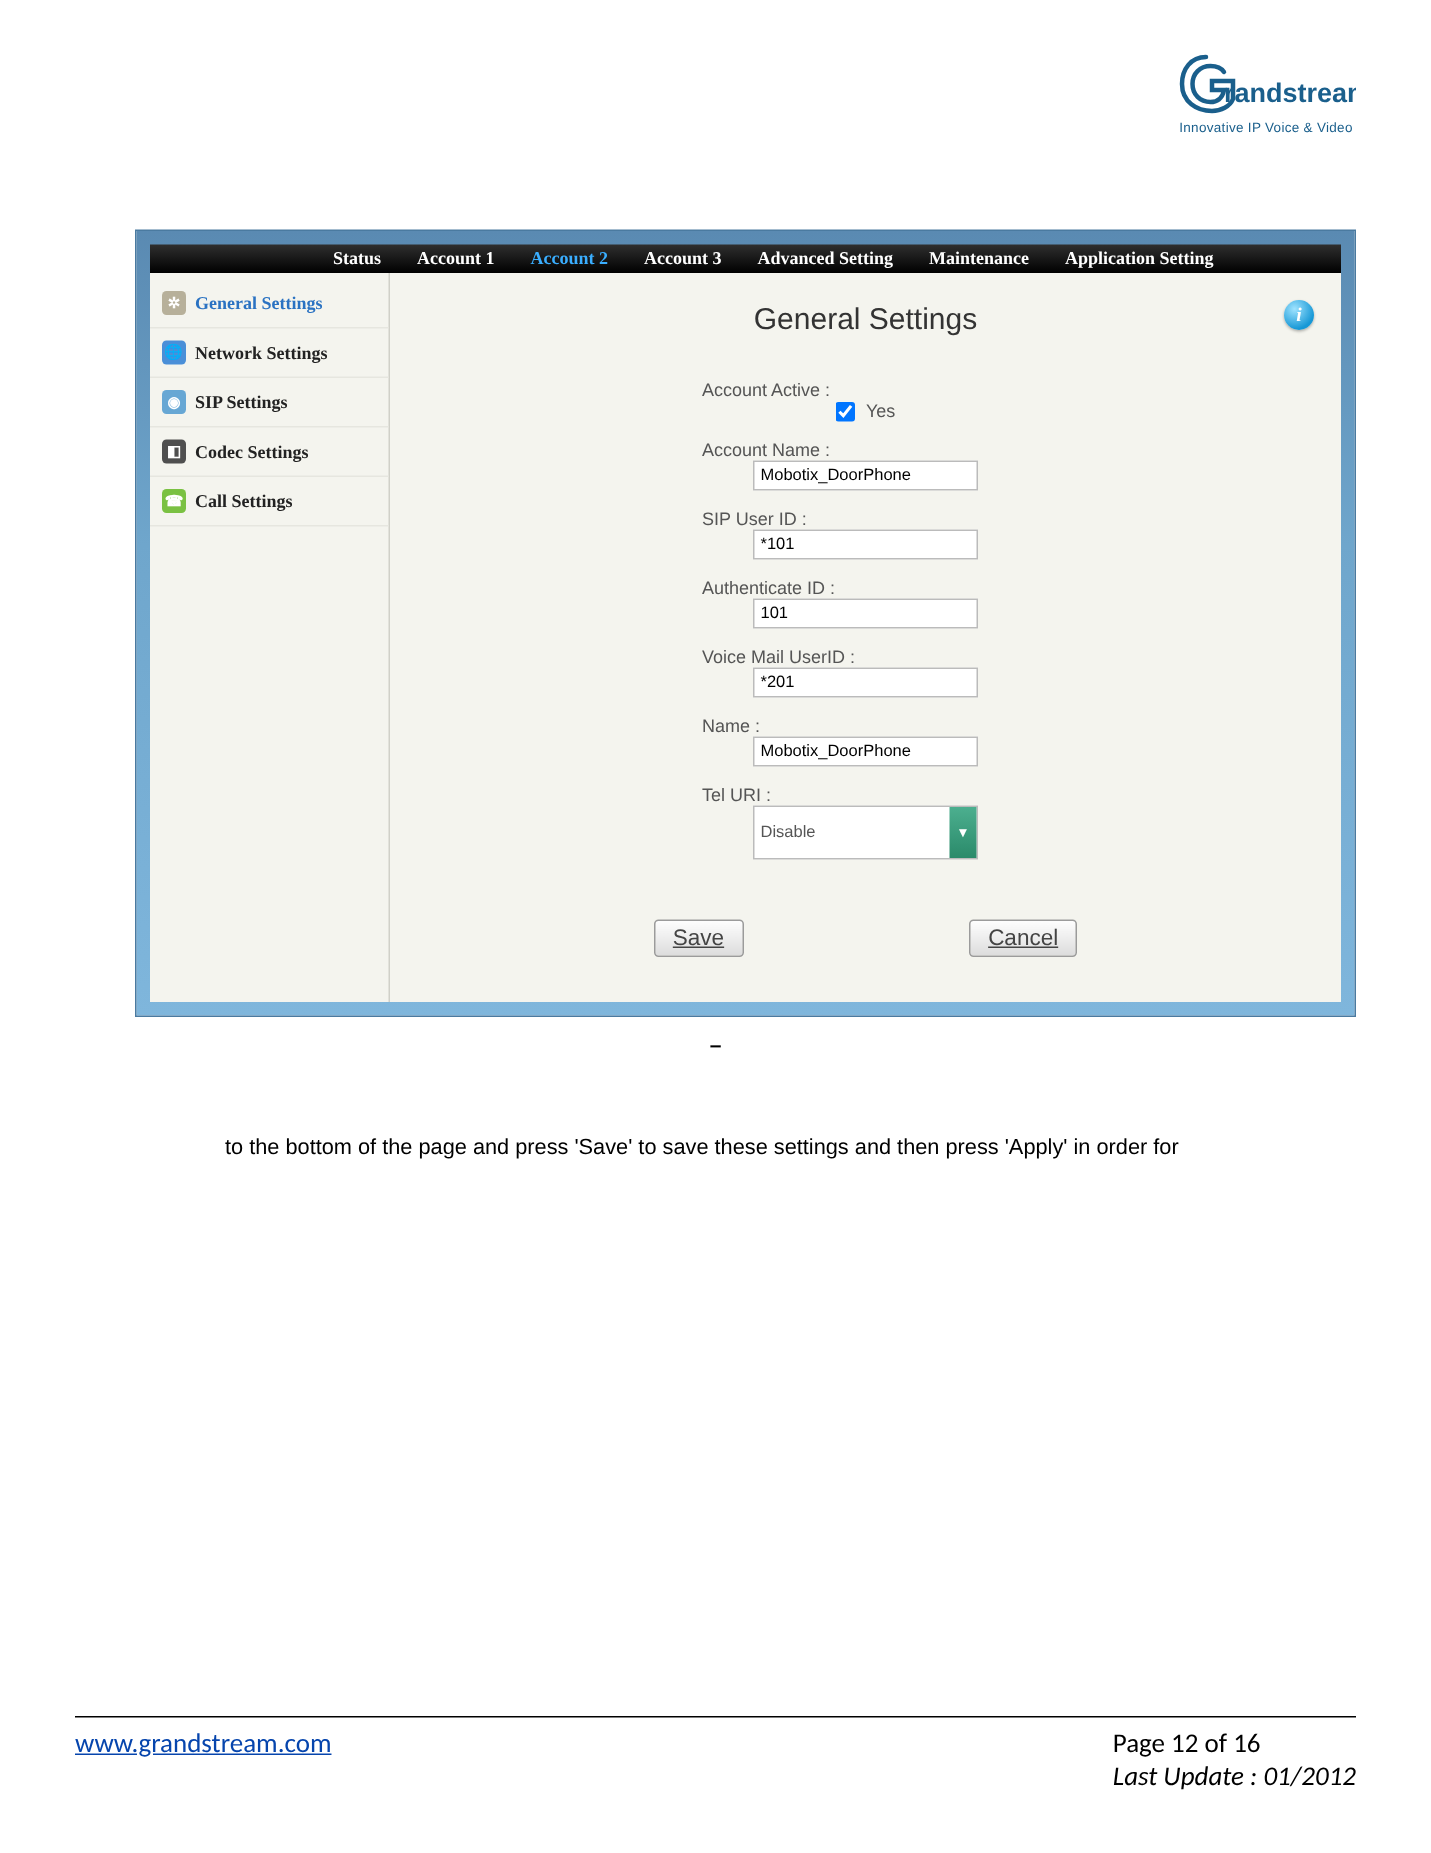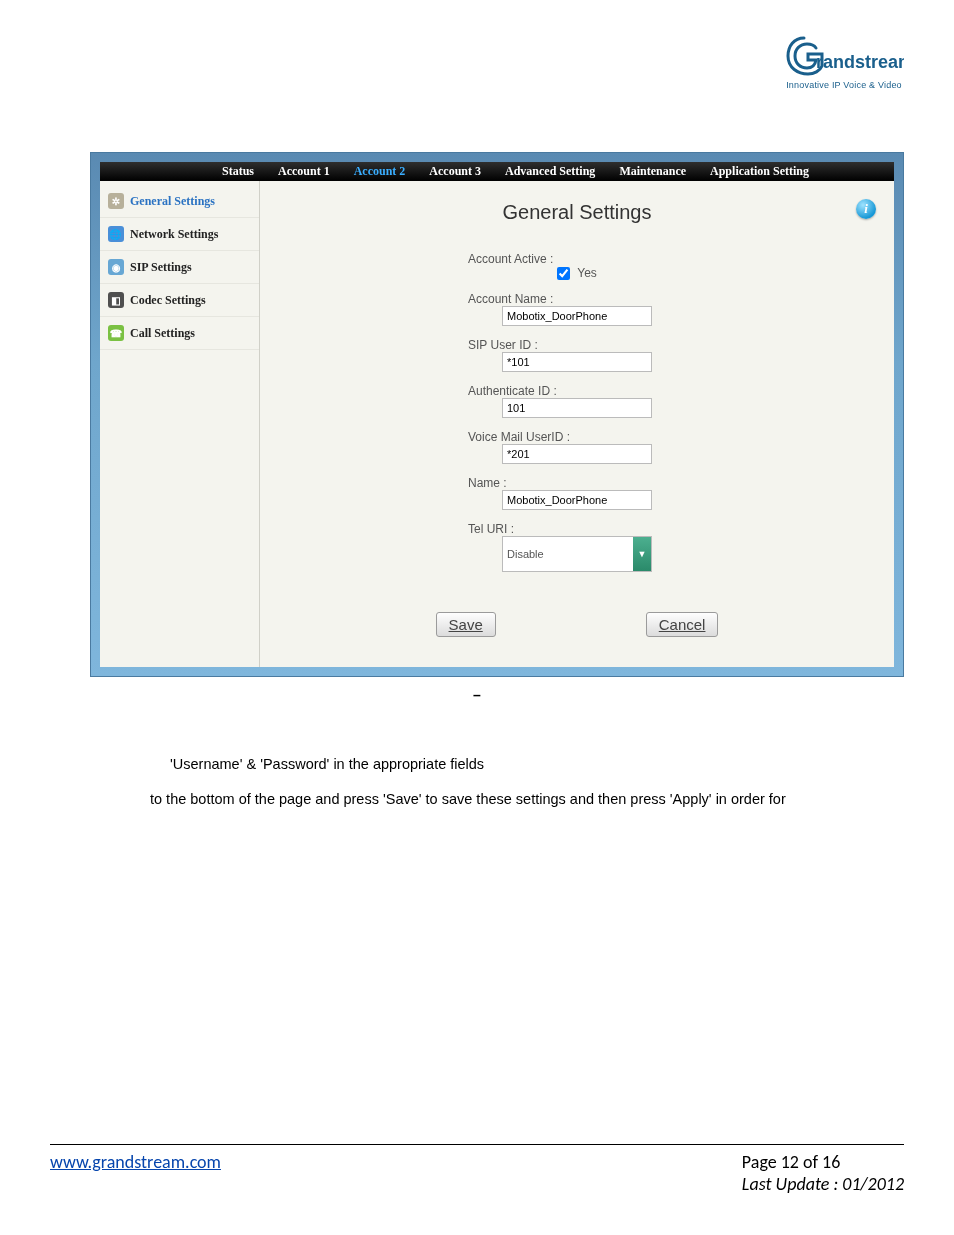--- a/index.html
+++ b/index.html
@@ -286,21 +286,20 @@
         <button class="btn">Save</button>
         <button class="btn">Cancel</button>
       </div>
     </div>
   </div>
 </div>
 
 <div class="figure-caption">–</div>
 
 <div class="body-text">
-  <p style="padding-left:120px;">'Username' &amp; 'Password' in the appropriate fields</p>
   <p style="padding-left:100px;">to the bottom of the page and press 'Save' to save these settings and then press 'Apply' in order for</p>
 </div>
 
 <div class="page-footer">
   <a class="footer-link" href="#">www.grandstream.com</a>
   <div class="footer-right">
     <div>Page 12 of 16</div>
     <div class="lastupdate">Last Update : 01/2012</div>
   </div>
 </div>

